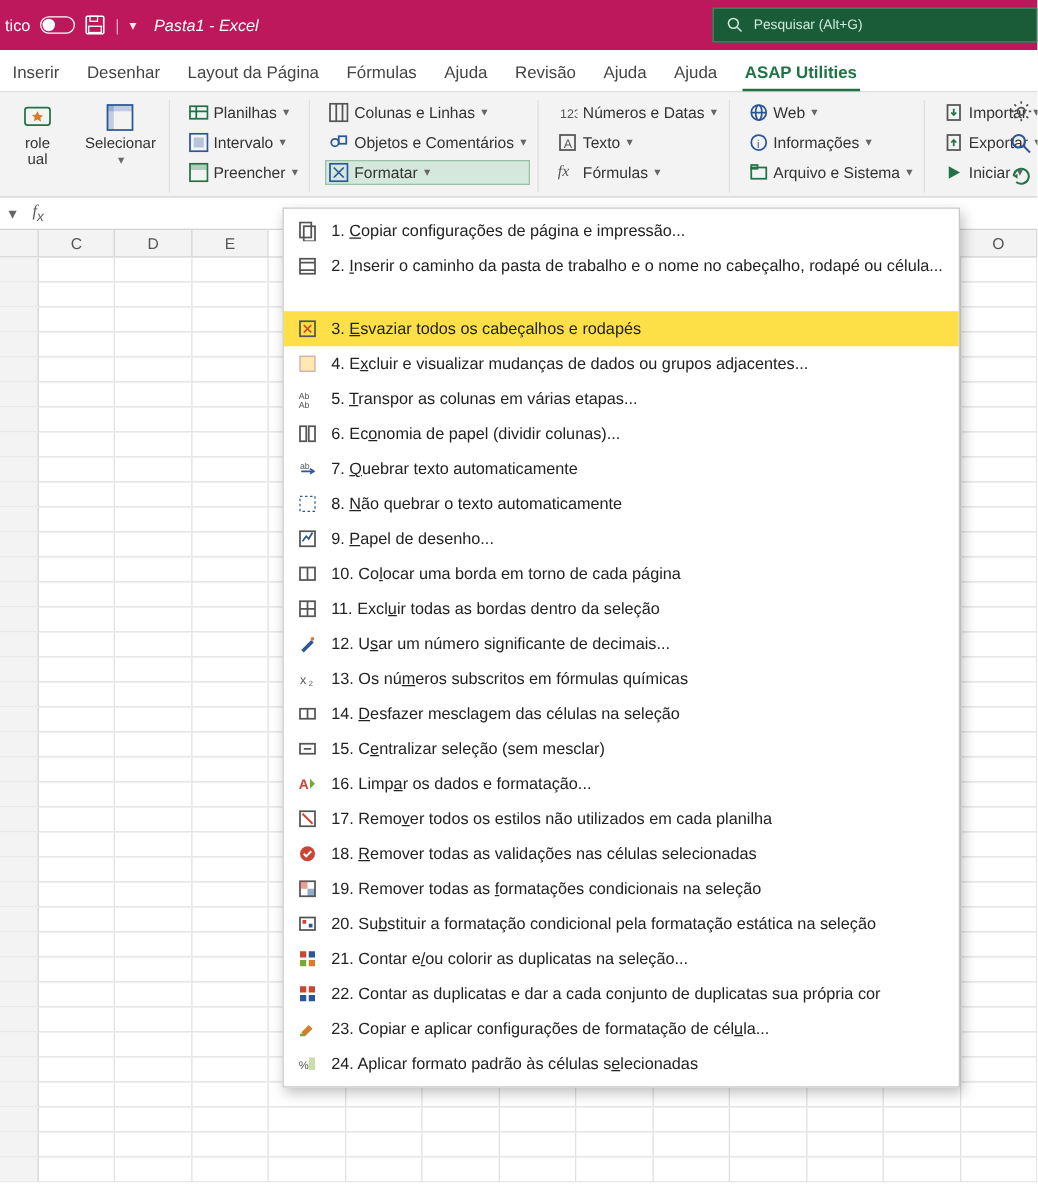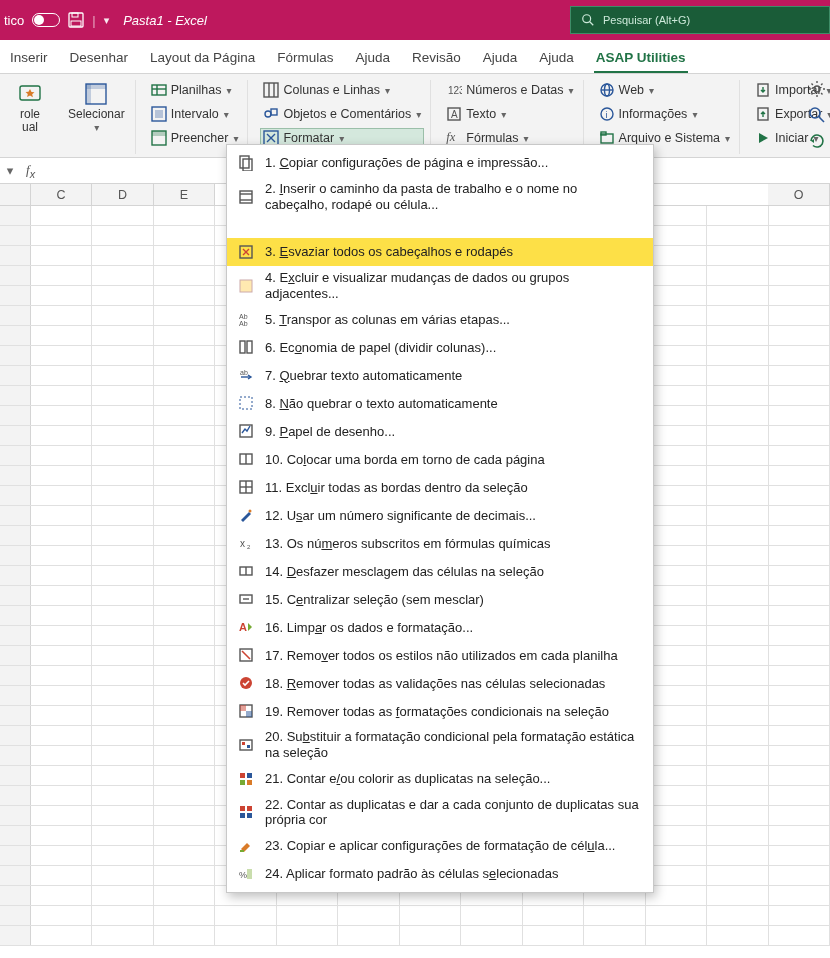--- a/index.html
+++ b/index.html
@@ -39,21 +39,21 @@
 
 .colhdr { height: 22px; display: flex; border-bottom: 1px solid #d4d4d4; background: #f3f3f3; font-size: 12.5px; color: #555; }
 .colhdr .ch { width: 64px; border-right: 1px solid #d4d4d4; text-align: center; line-height: 22px; }
 .colhdr .ch:first-child { width: 32px; }
 
 .grid { position: relative; height: 740px; overflow: hidden; }
 .grid .row { height: 20px; display: flex; border-bottom: 1px solid #e0e0e0; }
 .grid .row .cell { width: 64px; border-right: 1px solid #e0e0e0; }
 .grid .row .cell:first-child { width: 32px; background: #f3f3f3; border-right: 1px solid #d4d4d4; }
 
-.dropdown { position: absolute; left: 226px; top: 144px; width: 428px; background: #fff; border: 1px solid #c8c8c8; box-shadow: 2px 4px 10px rgba(0,0,0,.25); padding: 4px 0; z-index: 100; }
+.dropdown { position: absolute; left: 226px; top: 166px; width: 542px; background: #fff; border: 1px solid #c8c8c8; box-shadow: 2px 4px 10px rgba(0,0,0,.25); padding: 4px 0; z-index: 100; }
 .dropdown .item { display: flex; align-items: center; gap: 10px; padding: 4px 12px 4px 10px; font-size: 13px; color: #222; cursor: pointer; line-height: 1.2; min-height: 28px; }
 .dropdown .item:hover, .dropdown .item.hl { background: #fde047; margin-top: 22px; }
 .dropdown .item .mi { width: 18px; height: 18px; flex-shrink: 0; display: flex; align-items: center; justify-content: center; }
 .dropdown .item .mi svg { width: 16px; height: 16px; }
 .dropdown .item .txt u { text-decoration: underline; }
 
 
 .stroke-g { stroke: #217346; fill: none; stroke-width: 1.4; }
 .stroke-b { stroke: #2b579a; fill: none; stroke-width: 1.4; }
 .stroke-k { stroke: #555; fill: none; stroke-width: 1.4; }

